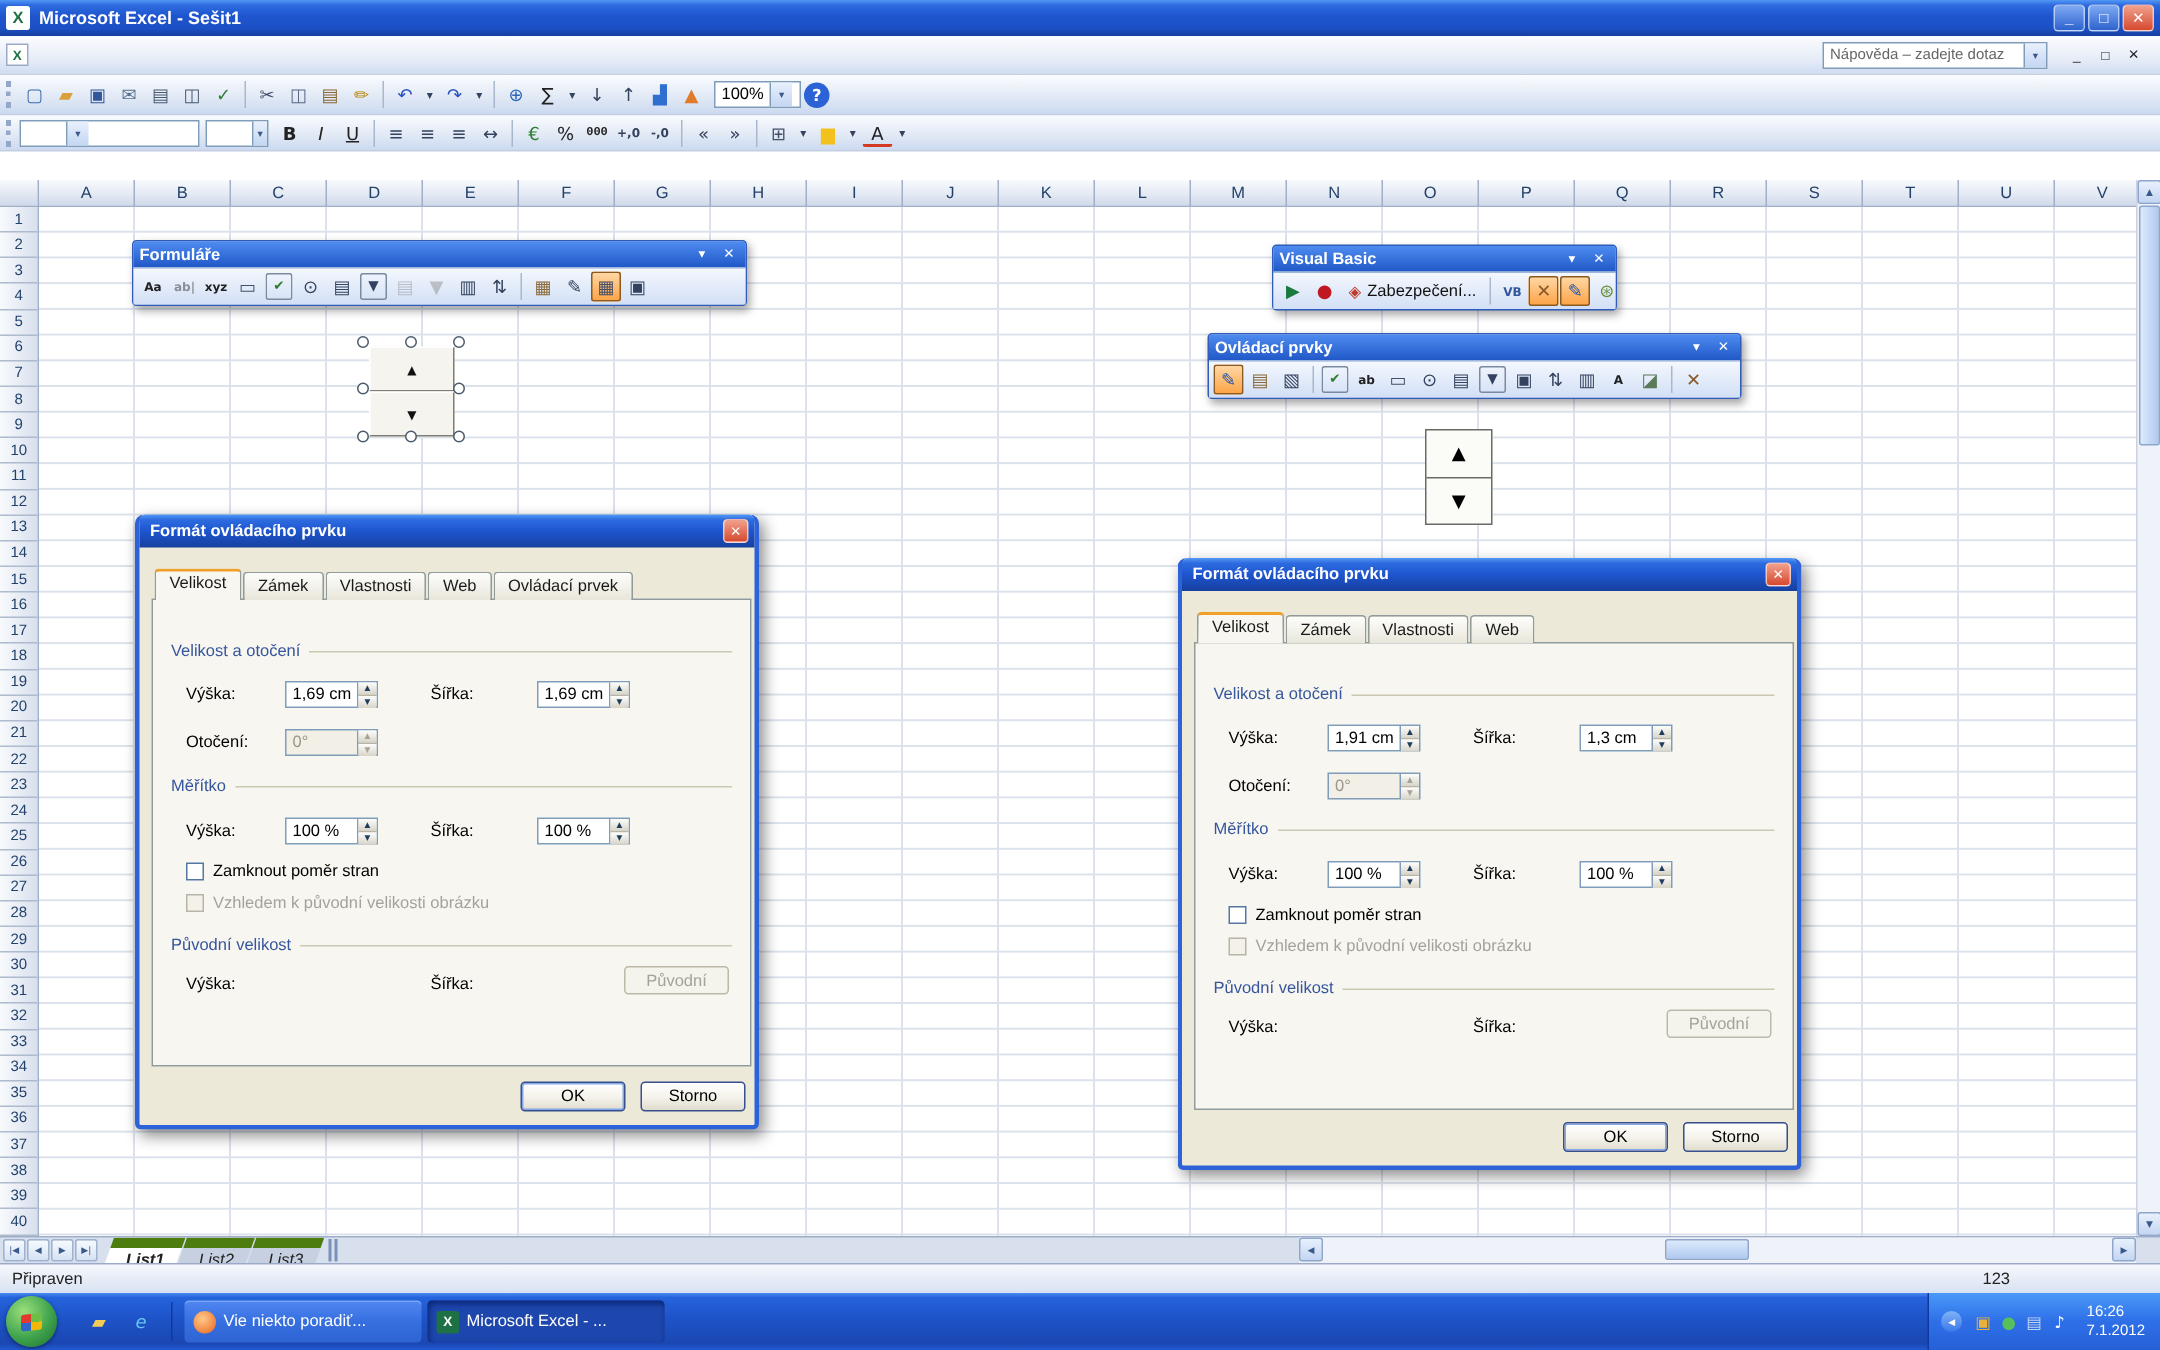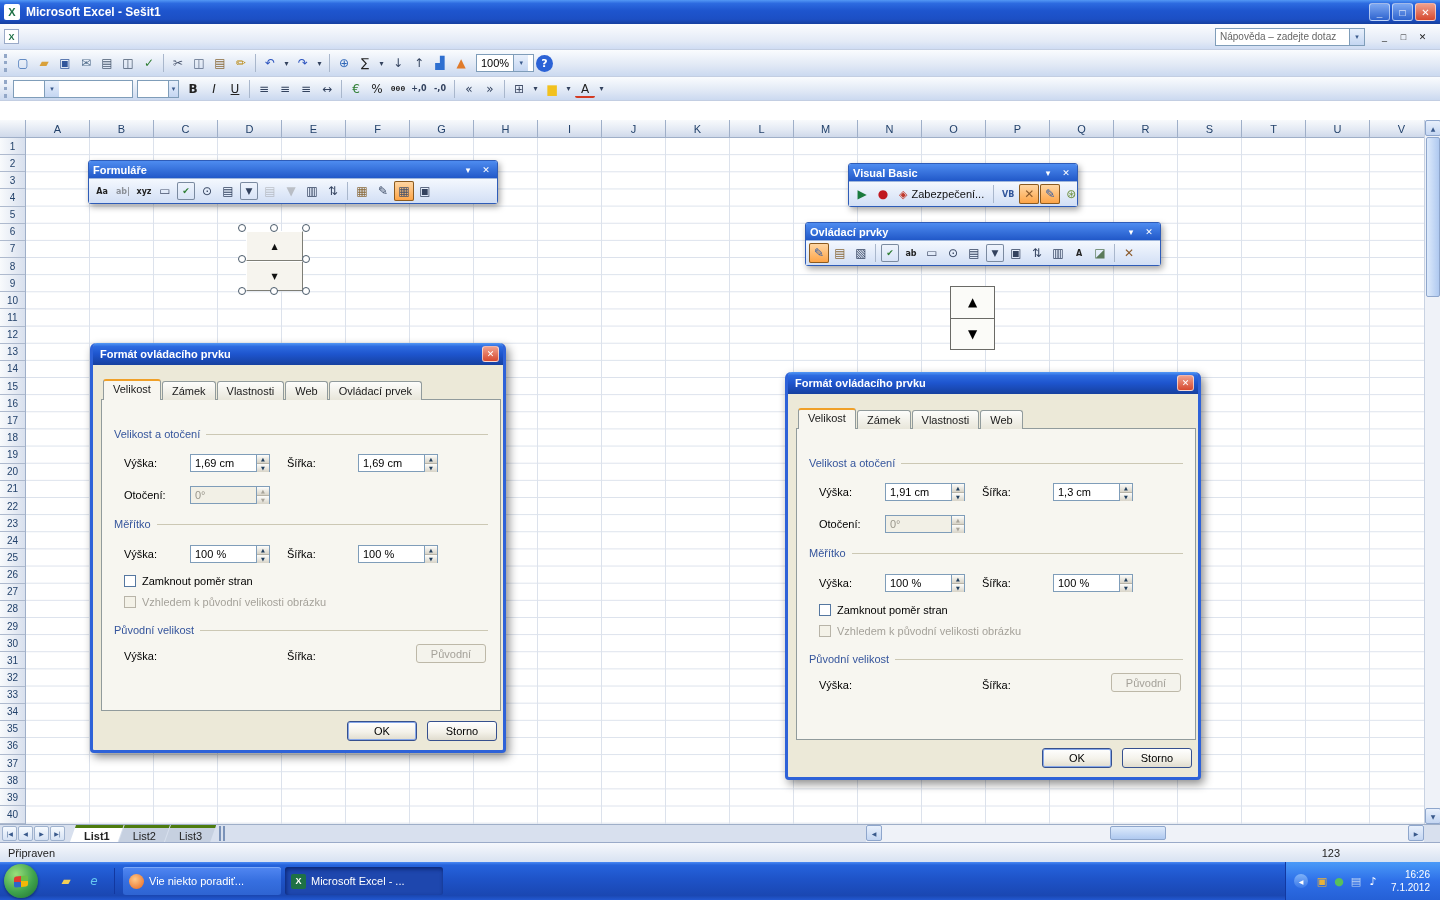--- a/index.html
+++ b/index.html
@@ -108,21 +108,21 @@
 .dlg-close{width:17px;height:16px;border-radius:3px;border:1px solid rgba(255,255,255,.6);
  background:linear-gradient(180deg,#F0A08C,#D6492F);display:flex;align-items:center;justify-content:center;font-size:9px;color:#fff;}
 .dlg-tabs{position:absolute;left:10px;top:37px;display:flex;height:20px;z-index:2;align-items:flex-end;}
 .dlg-tab{height:19px;padding:3px 9px 0;border:1px solid #919B9C;border-bottom:none;border-radius:3px 3px 0 0;
  background:linear-gradient(#FDFDFB,#E8E6DA);margin-right:1px;font-size:11px;color:#1A1A1A;}
 .dlg-tab.active{height:21px;background:#F7F6F0;border-top:2px solid #F0A028;padding-top:2px;position:relative;z-index:3;text-align:right;}
 .dlg-page{position:absolute;left:8px;top:56px;width:400px;height:312px;border:1px solid #919B9C;background:#F7F6F0;}
 .sect{position:absolute;left:12px;right:12px;display:flex;align-items:center;gap:6px;font-size:11px;color:#35559C;}
 .sect-line{flex:1;height:1px;background:#CCC8B4;}
 .lbl{position:absolute;font-size:11px;color:#000;white-space:nowrap;}
-.spinedit{position:absolute;width:80px;height:18px;background:#fff;border:1px solid #7F9DB9;display:flex;}
+.spinedit{position:absolute;width:62px;height:18px;background:#fff;border:1px solid #7F9DB9;display:flex;}
 .spinedit .se-val{flex:1;padding:2px 0 0 4px;font-size:11px;white-space:nowrap;}
 .spinedit .se-btns{width:13px;display:flex;flex-direction:column;border-left:1px solid #7F9DB9;}
 .spinedit .se-btns i{flex:1;font-style:normal;font-size:5px;line-height:8px;text-align:center;color:#1E3C5C;
  background:linear-gradient(#FDFDFB,#D8D4C8);font-family:"DejaVu Sans",sans-serif;}
 .spinedit .se-btns i:first-child{border-bottom:1px solid #B8B4A8;}
 .spinedit.disabled{background:#F2F0E6;}
 .spinedit.disabled .se-val{color:#9A978C;}
 .spinedit.disabled .se-btns i{color:#A8A49A;}
 .cb{position:absolute;display:flex;align-items:center;gap:6px;font-size:11px;color:#000;}
 .cb .box{width:12px;height:12px;background:#fff;border:1px solid #5577A0;flex:none;}
@@ -144,21 +144,21 @@
 .hs-thumb{position:absolute;top:1px;height:14px;background:linear-gradient(180deg,#DDEAFB,#AFC9F0);border:1px solid #8EA6CC;border-radius:2px;}
 
 
 .tabrow{position:absolute;left:0;top:824px;width:1440px;height:18px;background:#D8E0EE;border-top:1px solid #9FAFC8;
  display:flex;align-items:center;padding-left:2px;z-index:3;}
 .tab-nav{width:15px;height:15px;margin-right:1px;background:linear-gradient(#F6FAFE,#D6E2F4);border:1px solid #9FB2CE;
  border-radius:2px;display:flex;align-items:center;justify-content:center;font-size:6px;color:#3A5A8C;
  font-family:"DejaVu Sans",sans-serif;white-space:nowrap;}
 .sheets{display:flex;margin-left:4px;height:17px;}
 .sheet-tab{height:17px;padding:2px 14px 0;background:#C6D0E0;color:#222;font-size:11px;
- clip-path:polygon(6px 0,100% 0,calc(100% - 6px) 100%,0 100%);margin-right:-5px;border-top:3px solid #4d7c0f;}
+ clip-path:polygon(6px 0,100% 0,calc(100% - 6px) 100%,0 100%);margin-right:-5px;border-top:7px solid #4d7c0f;font-style:italic;}
 .sheet-tab.active{background:#fff;font-weight:bold;z-index:2;position:relative;}
 .tab-split{width:6px;height:15px;border-left:2px solid #7A92B8;border-right:2px solid #7A92B8;margin-left:8px;}
 
 
 .statusbar{position:absolute;left:0;top:842px;width:1440px;height:20px;
  background:linear-gradient(180deg,#F6F8FC,#D8E2F2);border-top:1px solid #9AAAC8;display:flex;align-items:center;}
 .status-left{padding-left:8px;color:#222;}
 .status-right{position:absolute;right:100px;color:#222;}
 
 
@@ -177,21 +177,21 @@
  overflow:hidden;white-space:nowrap;}
 .task-btn.active{background:#1E47AE;box-shadow:inset 1px 2px 4px #0A2470;}
 .task-icon{width:15px;height:15px;flex:none;border-radius:2px;display:flex;align-items:center;justify-content:center;}
 .task-icon.firefox-icon{background:radial-gradient(circle at 40% 35%,#FFC98A,#E8641C);border-radius:50%;}
 .task-icon.excel-icon{background:#1E7145;color:#fff;font-size:9px;font-weight:bold;}
 .tray{margin-left:auto;height:100%;display:flex;align-items:center;gap:6px;padding:0 10px 0 8px;
  background:linear-gradient(180deg,#4A9AF8,#2E6FE8 50%,#2560D6);border-left:1px solid #1238A0;}
 .tray .tb-icon{width:16px;height:16px;font-size:11px;}
 .tray-collapse{width:14px;height:14px;border-radius:50%;background:linear-gradient(#7FB2F8,#3A78E8);color:#fff;
  display:flex;align-items:center;justify-content:center;font-size:6px;font-family:"DejaVu Sans",sans-serif;}
-.clock{color:#fff;font-size:10px;line-height:13px;text-align:right;margin-left:4px;}
+.clock{color:#fff;font-size:10px;line-height:13px;margin-left:4px;}
 </style>
 </head>
 <body>
 
 <div id="root">
 
   <div class="titlebar">
     <span class="app-icon">X</span>
     <span>Microsoft Excel - Sešit1</span>
     <span class="win-btns">

